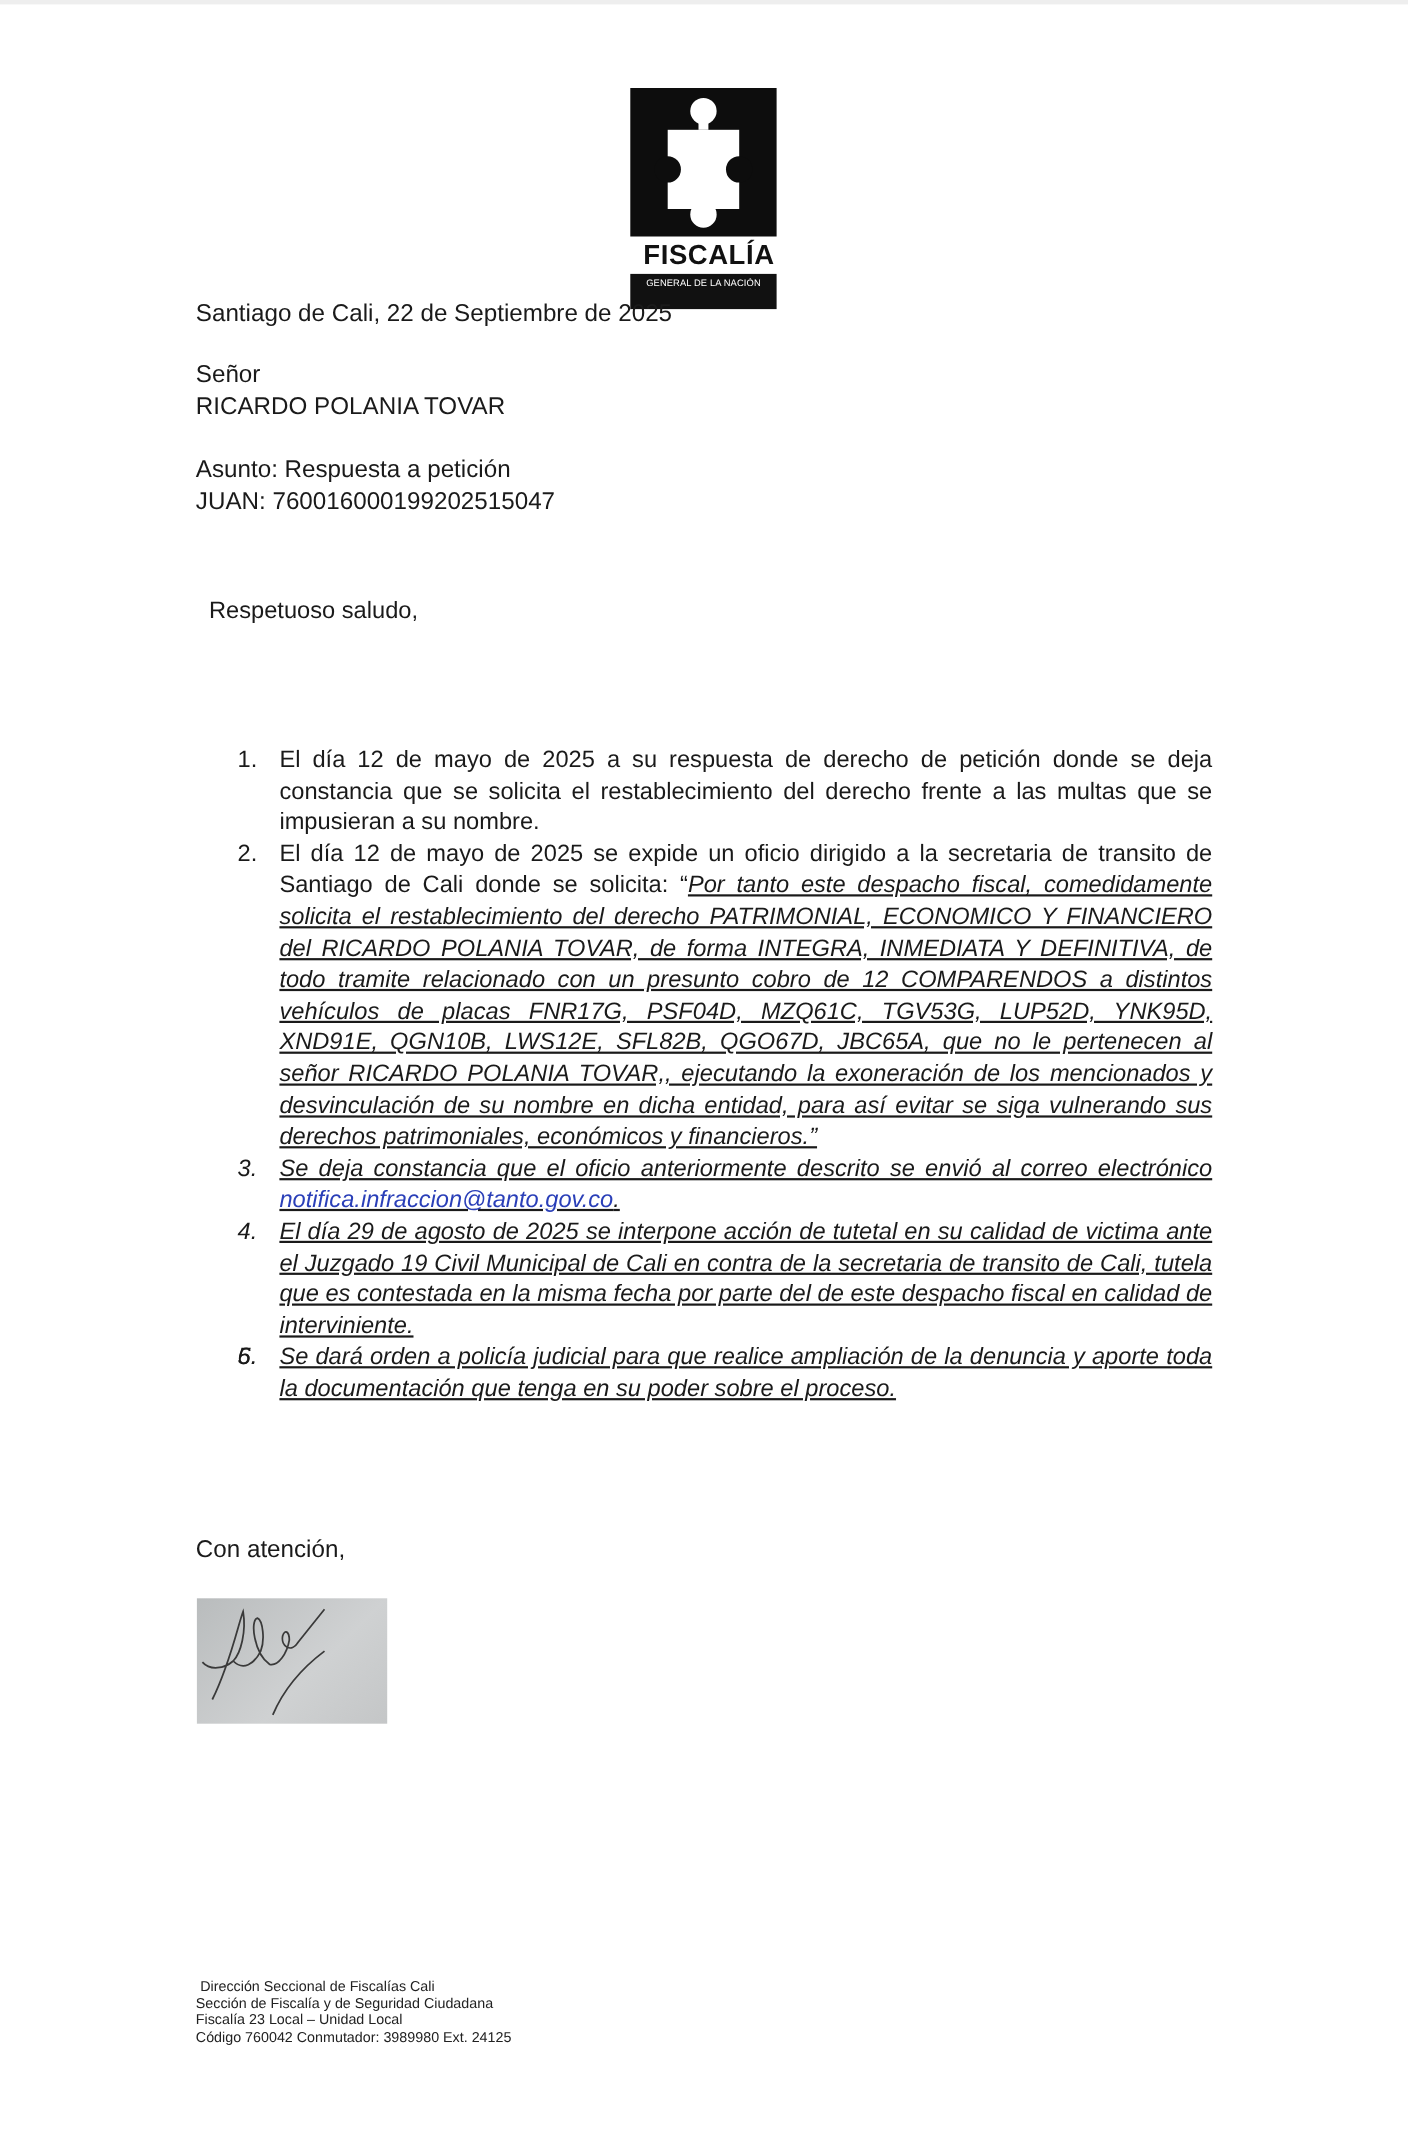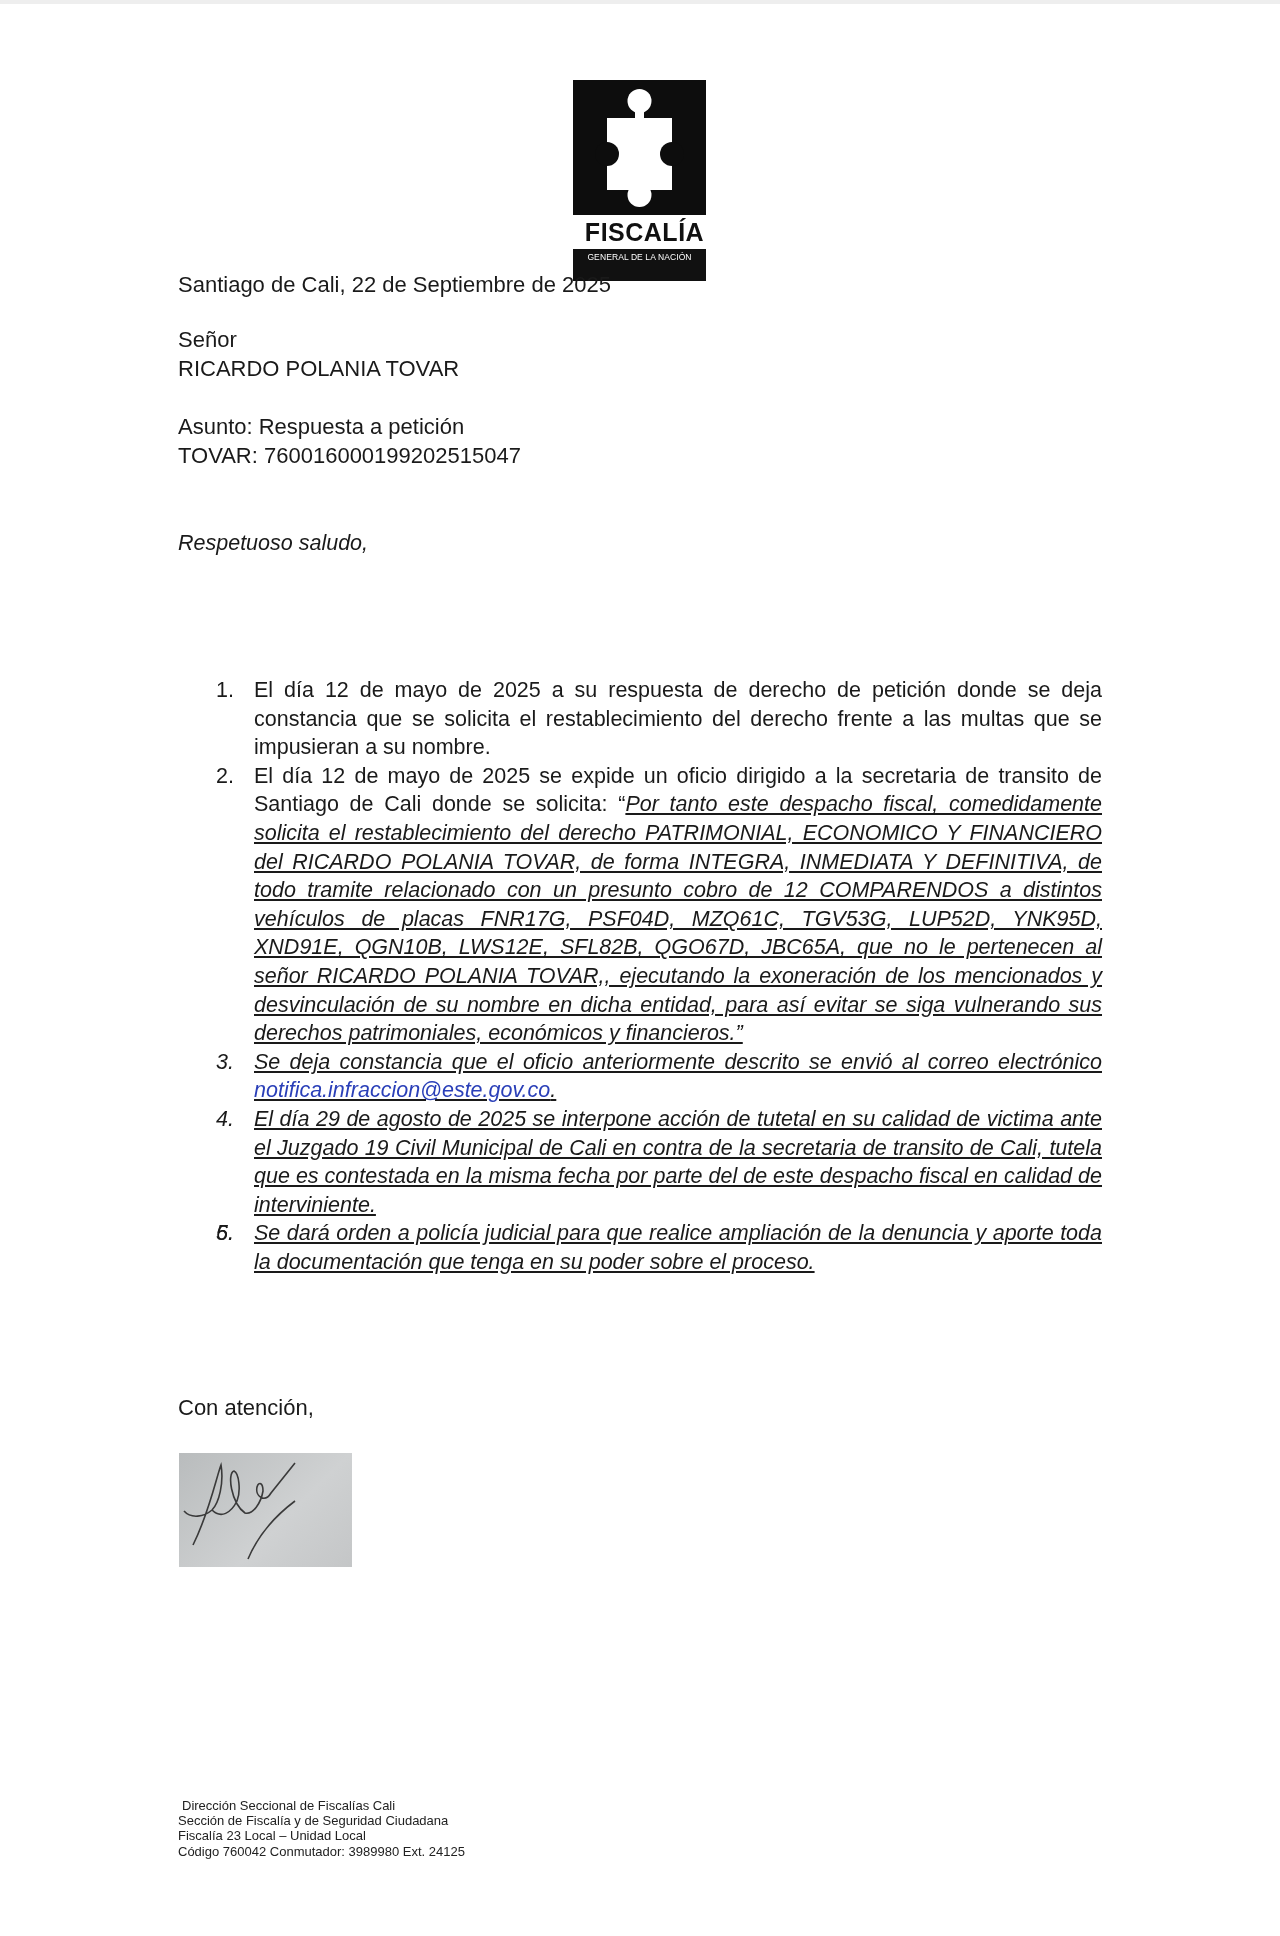--- a/index.html
+++ b/index.html
@@ -10,21 +10,21 @@
   .logo .box { width:133px; height:135px; background:#0d0d0d; position:relative; }
   .logo svg { position:absolute; left:0; top:0; }
   .logo .name { font-weight:bold; font-size:25px; letter-spacing:0.5px; text-align:center; margin-top:4px; line-height:26px; color:#111;margin-left:10px; }
   .logo .bar { background:#111; color:#fff; font-size:8.5px; text-align:center; margin-top:4px; height:32px; line-height:16px; letter-spacing:0.1px; white-space:nowrap; overflow:hidden; }
 
   .text { position:absolute; left:178px; font-size:22px; line-height:28.5px; white-space:nowrap; }
   .date { top:271px; }
   .rec { top:326px; }
   .subj { top:413px; }
   .intro { top:529px; width:922px; white-space:normal; text-align:justify; font-size:21.5px; }
-  .intro p { margin:0;font-style:italic; }
+  .intro p { margin:12px; }
 
   ol.items { position:absolute; left:178px; top:676px; width:924px; margin:0; padding:0; list-style:none; font-size:21.5px; line-height:28.6px; }
   ol.items li { position:relative; padding-left:76px; text-align:justify; }
   ol.items li .num { position:absolute; left:38px; top:0; }
   .quote { font-style:italic; text-decoration:underline; }
   .it { font-style:italic; text-decoration:underline; }
   .link { color:#2a3fb8; }
 
   .closing { top:1394px; }
   .sig { position:absolute; left:179px; top:1453px; width:173px; height:114px;
@@ -60,39 +60,39 @@
 
 <div class="text date">Santiago de Cali, 22  de Septiembre  de  2025</div>
 
 <div class="text rec">
   <div>Señor</div>
   <div>RICARDO POLANIA TOVAR</div>
 </div>
 
 <div class="text subj">
   <div>Asunto: Respuesta a petición</div>
-  <div>TOVAR: 760016000199202515047</div>
+  <div>JUAN: 760016000199202515047</div>
 </div>
 
 <div class="text intro">
   <p>Respetuoso saludo,</p>
 </div>
 
 <ol class="items">
   <li>
     <span class="num">1.</span>
     <span>El día 12 de mayo de 2025 a su respuesta de derecho de petición donde se deja constancia que se solicita el restablecimiento del derecho frente a las multas que se impusieran a su nombre.</span>
   </li>
   <li>
     <span class="num">2.</span>
     <span>El día 12 de mayo de 2025 se expide un oficio dirigido a la secretaria de transito de Santiago de Cali donde se solicita: “</span><span class="quote">Por tanto este despacho fiscal, comedidamente solicita el restablecimiento del derecho PATRIMONIAL, ECONOMICO Y FINANCIERO del RICARDO POLANIA TOVAR, de forma INTEGRA, INMEDIATA Y DEFINITIVA, de todo tramite relacionado con un presunto cobro de 12 COMPARENDOS a distintos vehículos de placas FNR17G, PSF04D, MZQ61C, TGV53G, LUP52D, YNK95D, XND91E, QGN10B, LWS12E, SFL82B, QGO67D, JBC65A, que no le pertenecen al señor RICARDO POLANIA TOVAR,, ejecutando la exoneración de los mencionados y desvinculación de su nombre en dicha entidad, para así evitar se siga vulnerando sus derechos patrimoniales, económicos y financieros.”</span>
   </li>
   <li>
     <span class="num it-num" style="font-style:italic">3.</span>
-    <span class="it"><span>Se deja constancia que el oficio anteriormente descrito se envió al correo electrónico </span><a class="link">notifica.infraccion@este.gov.co</a><span>.</span></span>
+    <span class="it"><span>Se deja constancia que el oficio anteriormente descrito se envió al correo electrónico </span><a class="link">notifica.infraccion@tanto.gov.co</a><span>.</span></span>
   </li>
   <li>
     <span class="num" style="font-style:italic">4.</span>
     <span class="it">El día 29 de agosto de 2025 se interpone acción de tutetal en su calidad de victima ante el Juzgado 19 Civil Municipal de Cali en contra de la secretaria de transito de Cali, tutela que es contestada en la misma fecha por parte del de este despacho fiscal en calidad de interviniente.</span>
   </li>
   <li>
     <span class="num" style="font-style:italic">5.</span>
   </li>
   <li>
     <span class="num" style="font-style:italic">6.</span>

